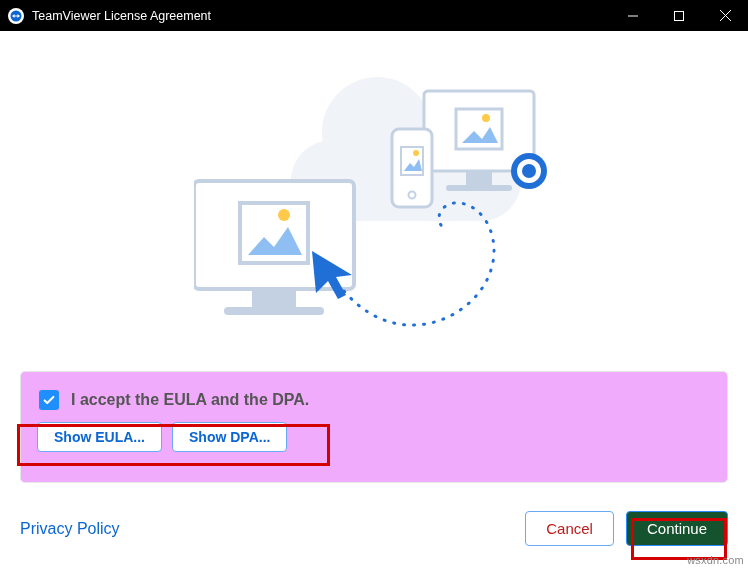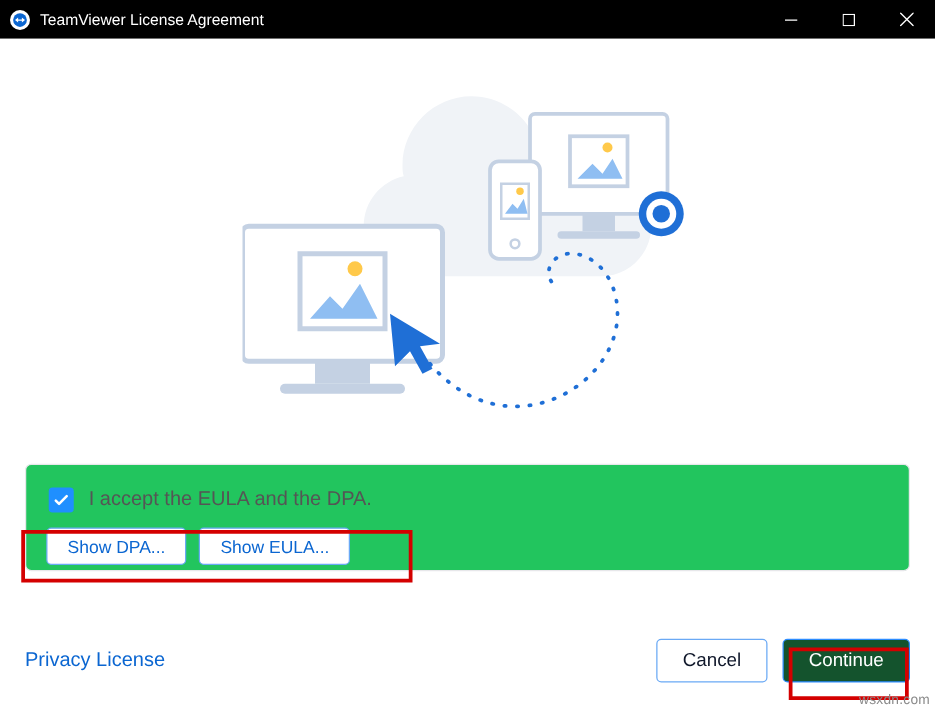--- a/index.html
+++ b/index.html
@@ -52,25 +52,26 @@
   .illustration {
     display: flex;
     justify-content: center;
     align-items: center;
     height: 340px;
     position: relative;
   }
   .illus-svg { width: 360px; height: 300px; }
   .agreement-panel {
     margin: 0 20px;
-    background: #22c55e;
+    background: #f0abfc;
     border: 1px solid #e7e7ea;
     border-radius: 5px;
-    padding: 14px 16px 4px 16px;
-    position: relative;
+    padding: 14px 16px 30px 16px;
+    position: relative;
+    font-weight: bold;
   }
   .checkbox-row {
     display: flex;
     align-items: center;
     gap: 12px;
     padding: 4px 2px 10px 2px;
     width: fit-content;
   }
   .checkbox {
     width: 20px; height: 20px;
@@ -121,21 +122,21 @@
   .btn {
     font-size: 15px;
     padding: 8px 20px;
     border-radius: 4px;
     min-width: 84px;
     text-align: center;
   }
   .btn-cancel {
     border: 1px solid #6aa9f5;
     background: #fff;
-    color: #0f172a;
+    color: #b91c1c;
   }
   .btn-primary {
     background: #14532d;
     color: #fff;
     border: 1px solid #2c8cff;
   }
   .watermark {
     position: absolute;
     right: 4px;
     bottom: 2px;
@@ -227,27 +228,27 @@
   <div class="agreement-panel">
     <div class="checkbox-row">
       <div class="checkbox">
         <svg viewBox="0 0 16 16">
             <path d="M3 8.5l3 3 7-7" fill="none" stroke="#fff" stroke-width="2.3" stroke-linecap="round" stroke-linejoin="round"></path>
           </svg>
       </div>
       <div class="checkbox-label">I accept the EULA and the DPA.</div>
     </div>
     <div class="show-buttons">
+      <div class="ghost-btn">Show EULA...</div>
       <div class="ghost-btn">Show DPA...</div>
-      <div class="ghost-btn">Show EULA...</div>
     </div>
   </div>
 
   <div class="footer">
-    <div class="privacy-link">Privacy License</div>
+    <div class="privacy-link">Privacy Policy</div>
     <div class="spacer"></div>
     <div class="footer-buttons">
       <div class="btn btn-cancel">Cancel</div>
       <div class="btn btn-primary">Continue</div>
     </div>
   </div>
 
   <div class="highlight-box hb-check"></div>
   <div class="highlight-box hb-continue"></div>
 

